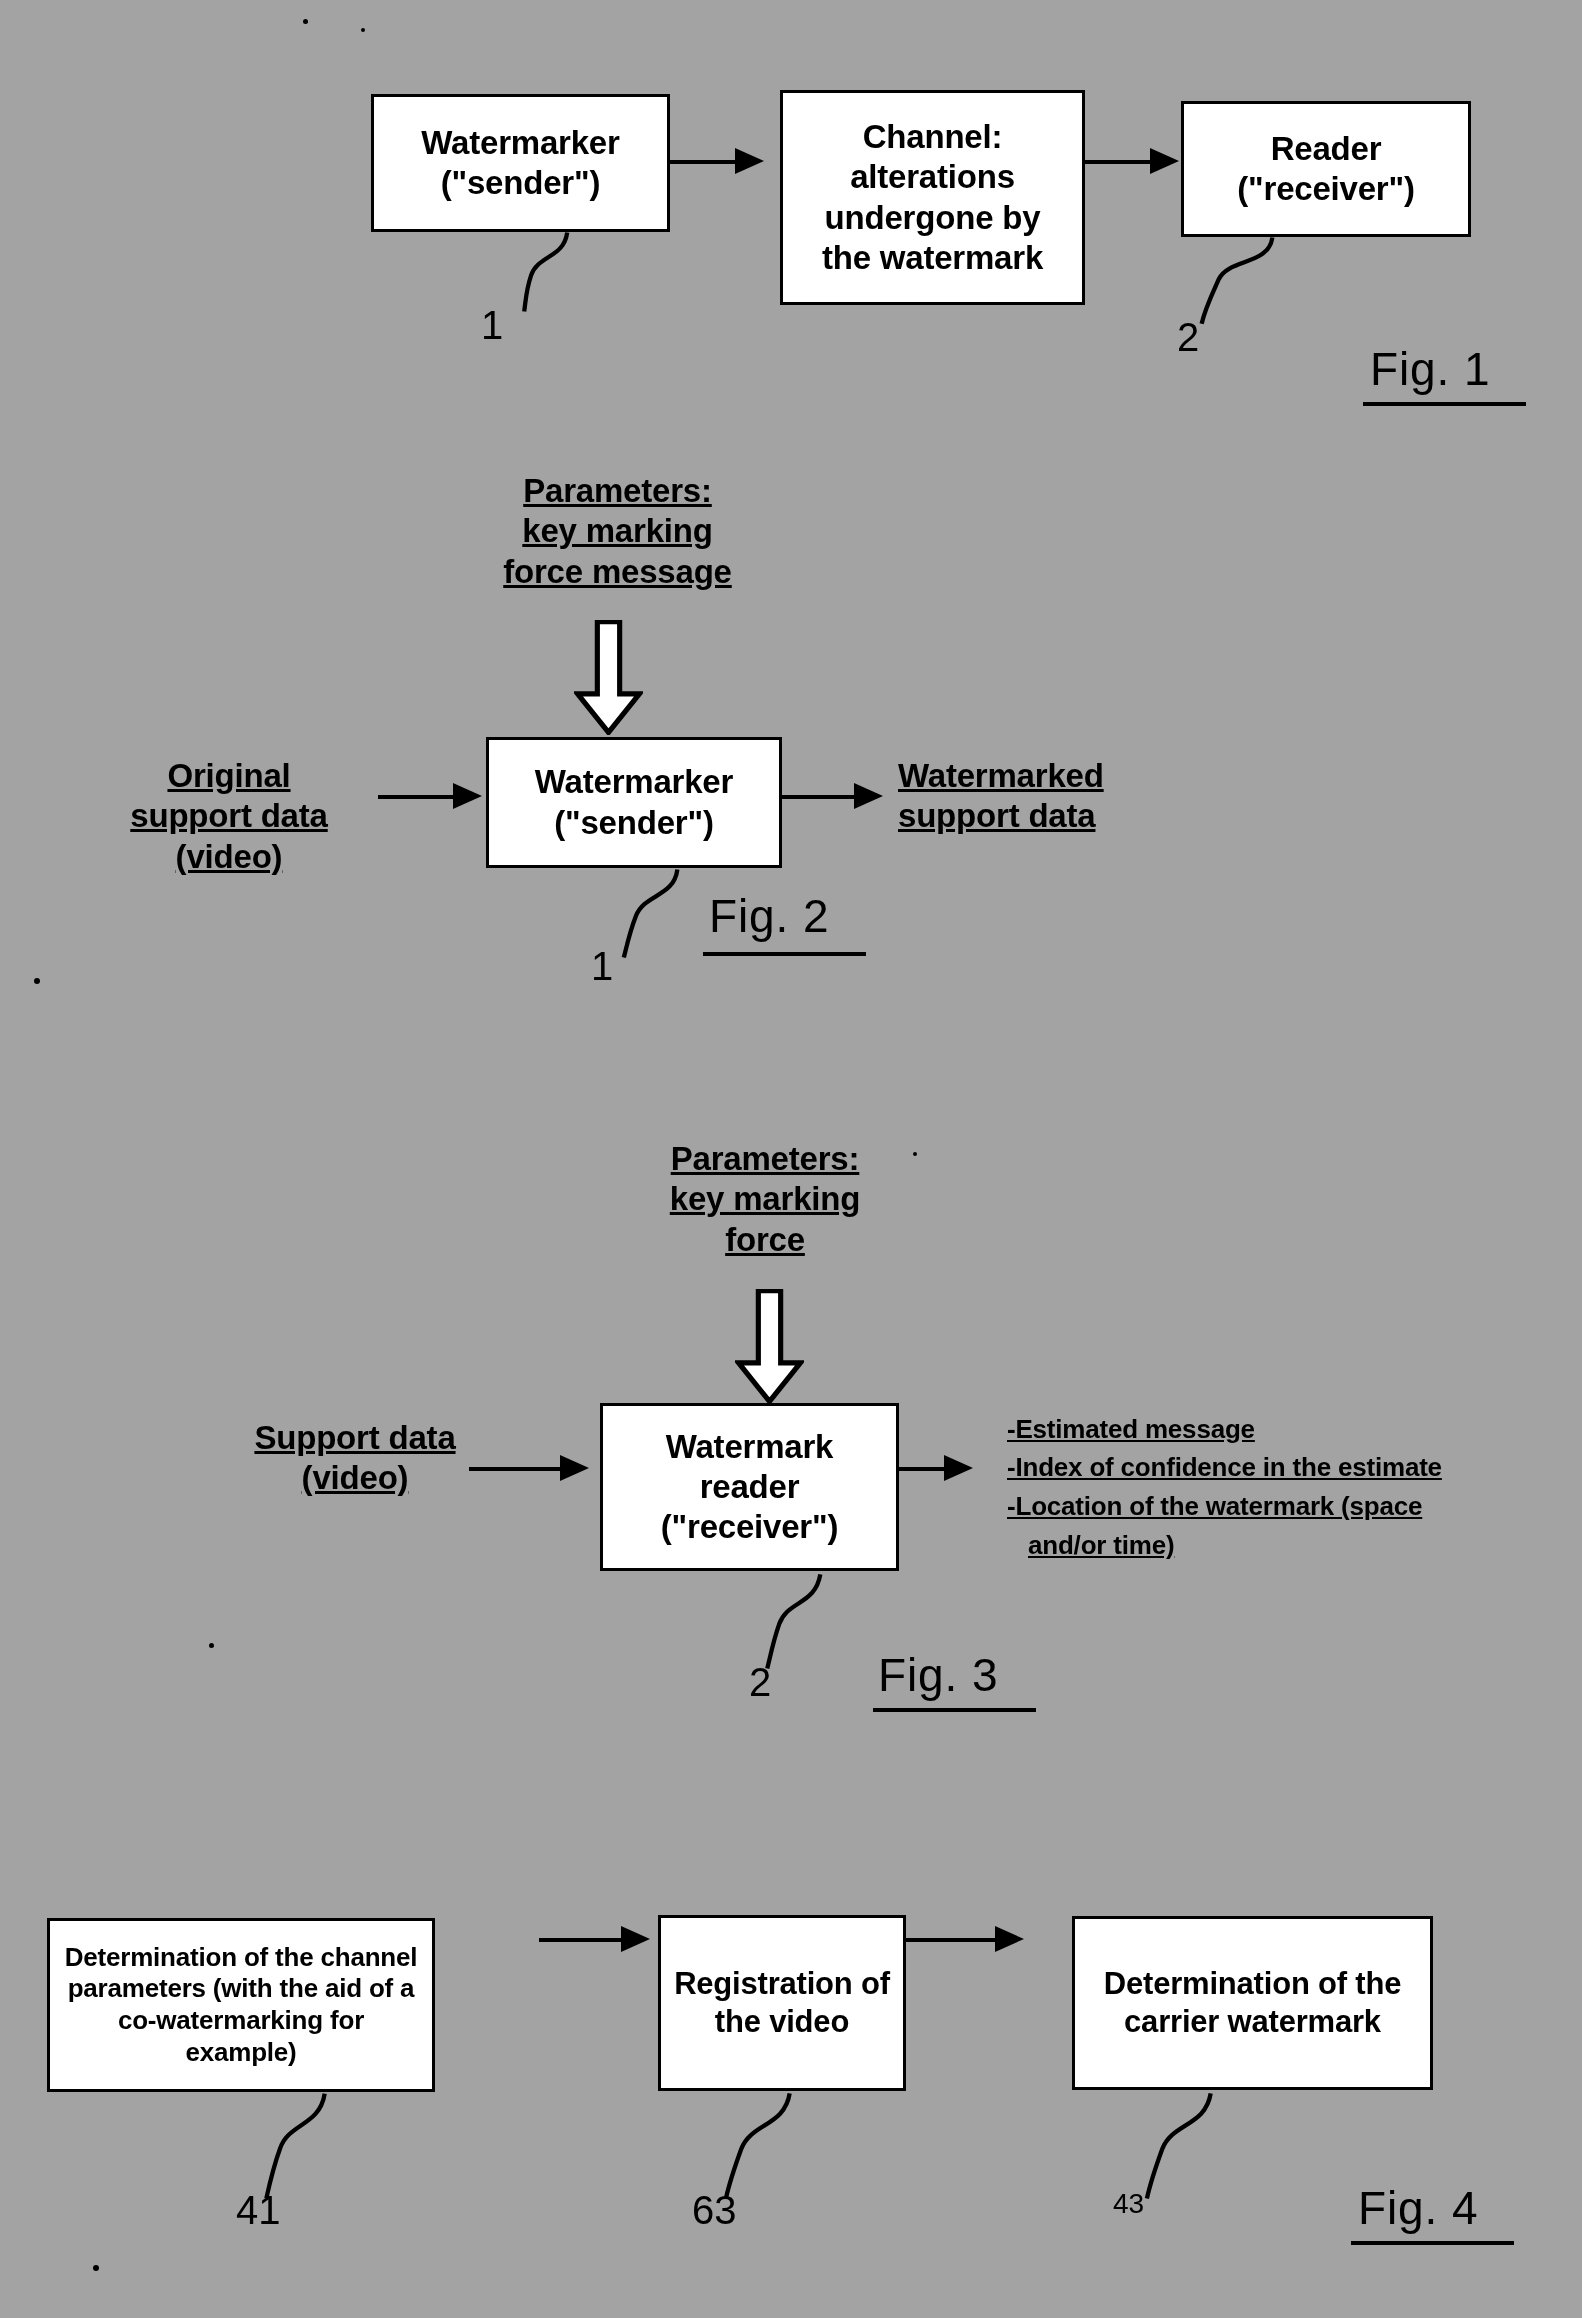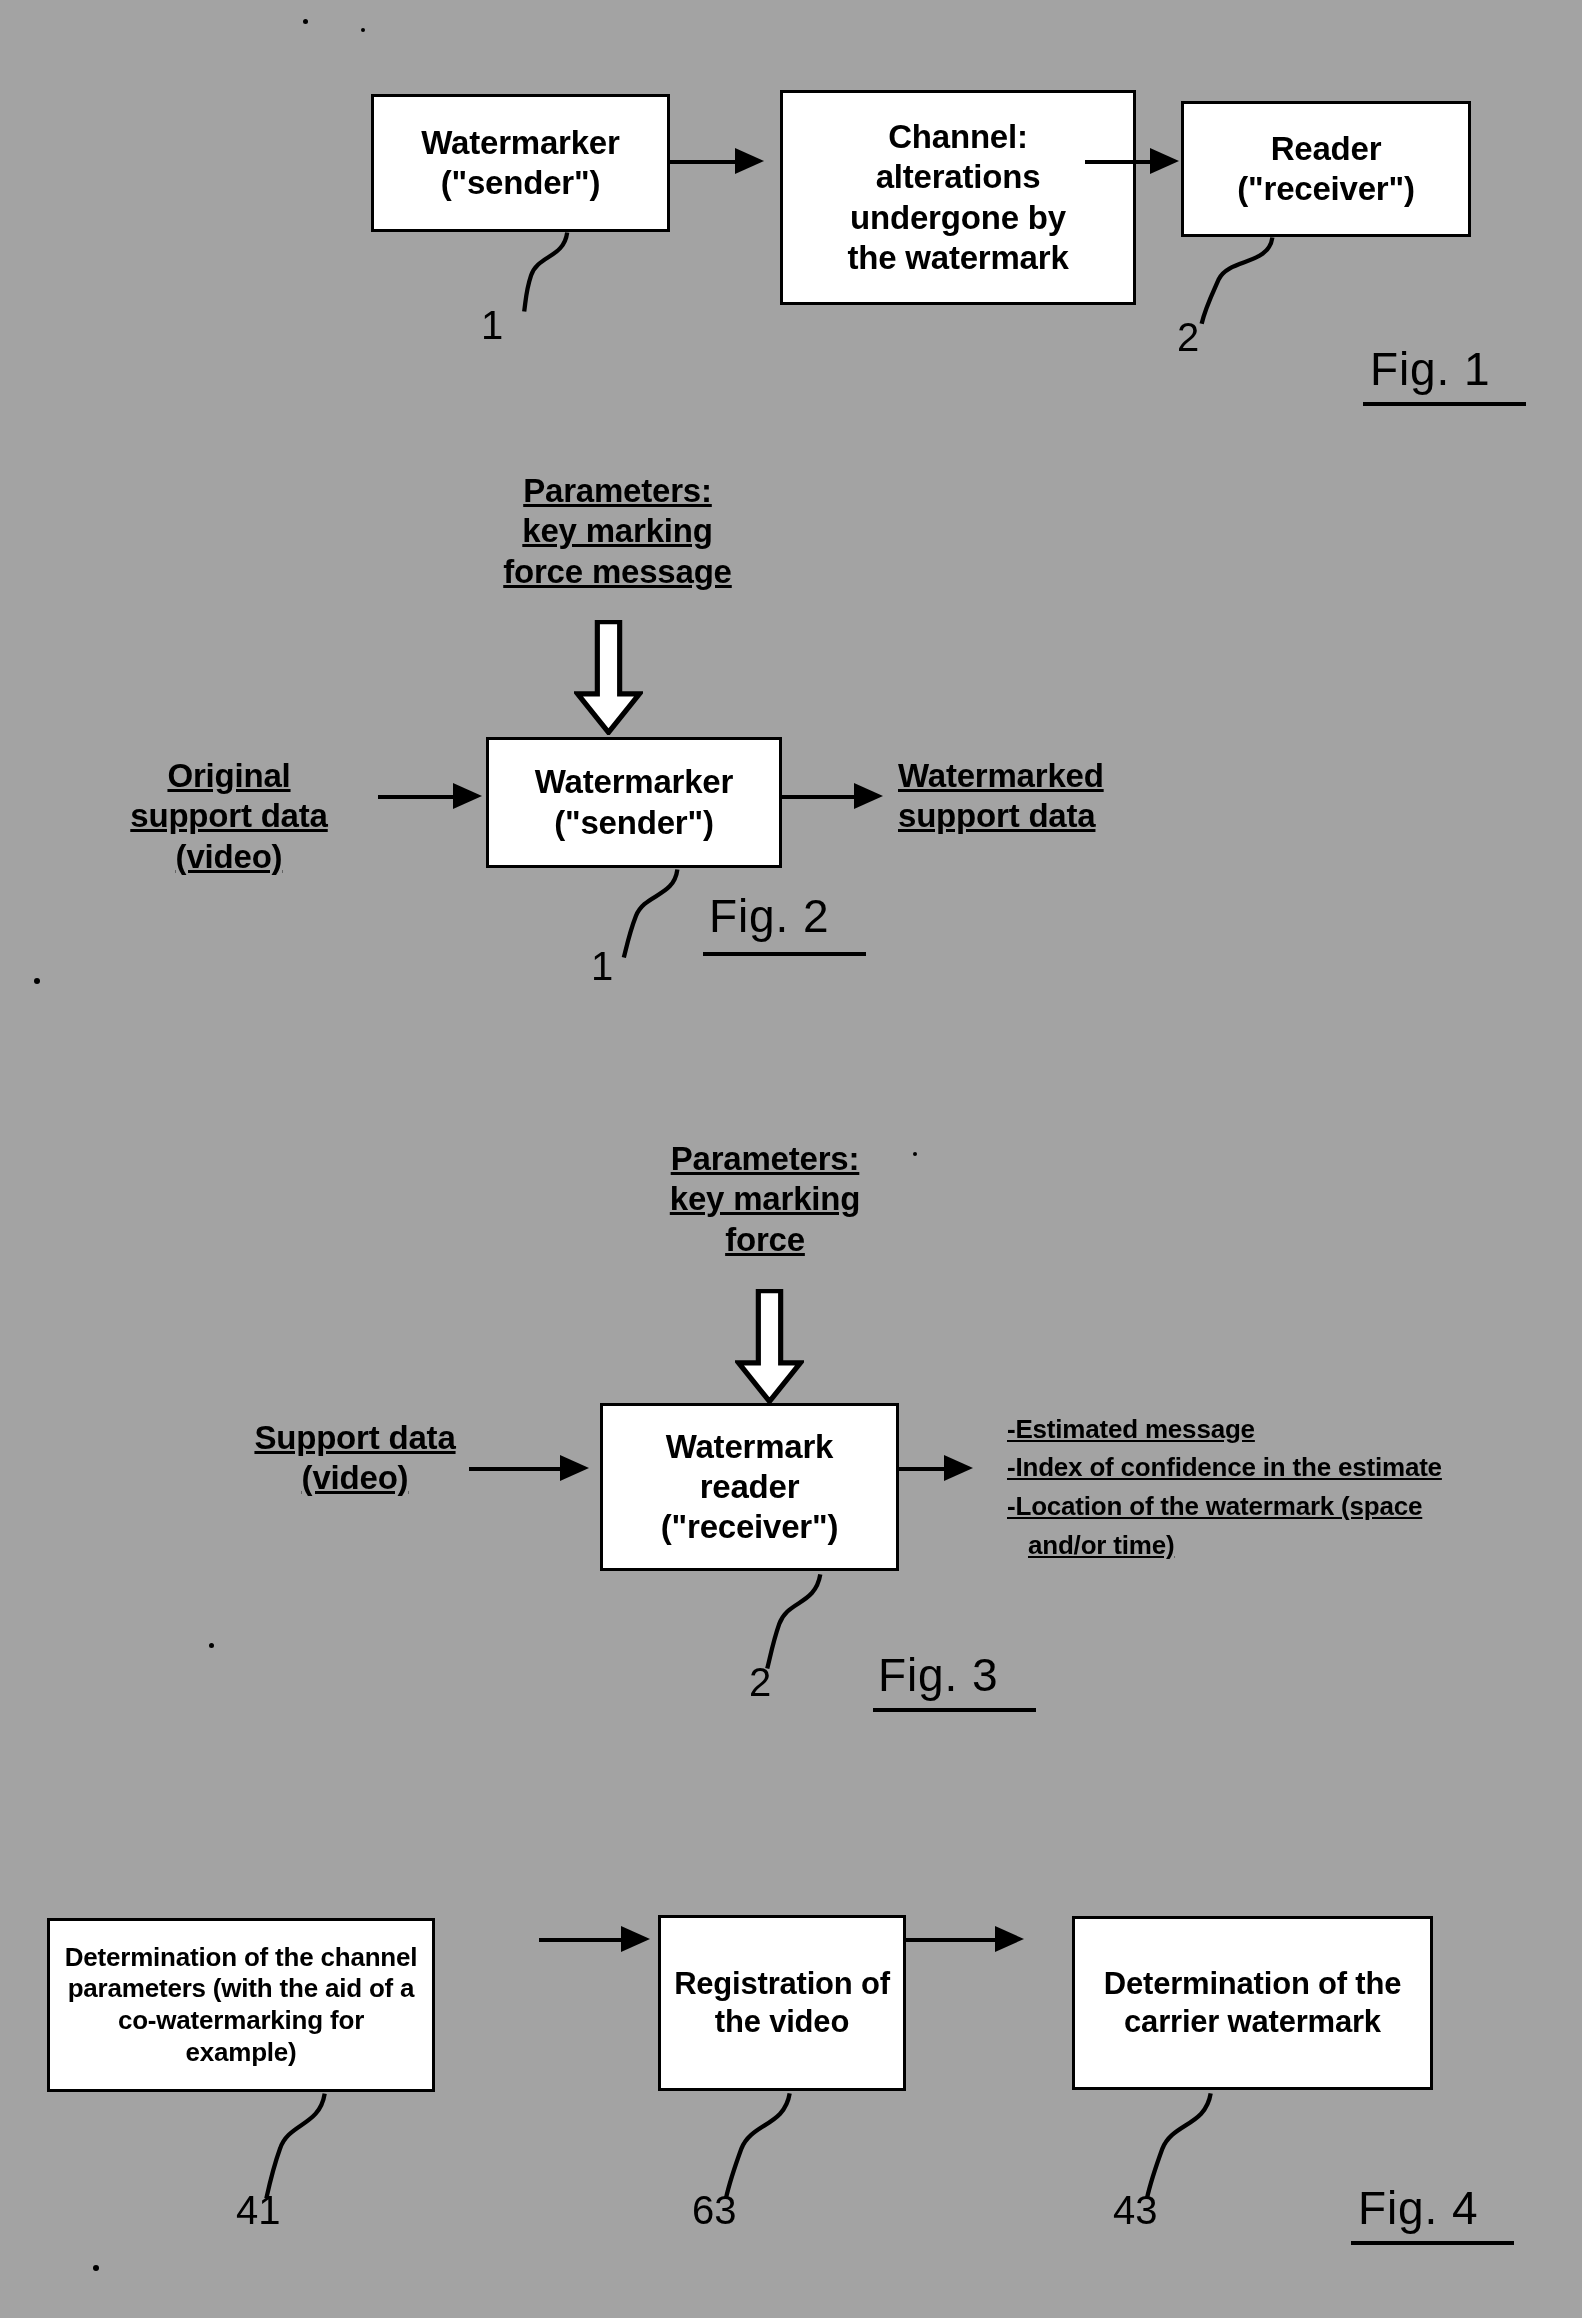--- a/index.html
+++ b/index.html
@@ -98,21 +98,21 @@
   <div class="speck" style="left:209px;top:1643px;width:5.2px;height:5.2px;"></div>
   <div class="speck" style="left:93px;top:2265px;width:6px;height:6px;"></div>
   <div class="speck" style="left:913px;top:1152px;width:4.3px;height:4.3px;"></div>
 
   <div class="box" style="left: 371px; top: 94px; width: 299px; height: 138px; font-size: 33px; white-space: pre-line;">Watermarker
 ("sender")</div>
 
   <div class="arrow-h" style="left:670px;top:160px;width:82px;"></div>
   <div class="arrow-head" style="left:735px;top:148px;"></div>
 
-  <div class="box" style="left: 780px; top: 90px; width: 356px; height: 215px; font-size: 33px; white-space: pre-line;">Channel:
+  <div class="box" style="left: 780px; top: 90px; width: 305px; height: 215px; font-size: 33px; white-space: pre-line;">Channel:
 alterations
 undergone by
 the watermark</div>
 
   <div class="arrow-h" style="left:1085px;top:160px;width:83px;"></div>
   <div class="arrow-head" style="left:1150px;top:148px;"></div>
 
   <div class="box" style="left: 1181px; top: 101px; width: 290px; height: 136px; font-size: 33px; white-space: pre-line;">Reader
 ("receiver")</div>
 
@@ -217,19 +217,19 @@
   <div class="refnum" style="left:236px;top:2188px;font-size:40px;">41</div>
 
   <svg class="leader" style="left:688px;top:2090px;width:112px;height:112px;" viewBox="0 0 130 130">
     <path d="M118 4 C 112 42, 74 38, 62 68 C 54 90, 48 108, 44 126" fill="none" stroke="#000" stroke-width="5"></path>
   </svg>
   <div class="refnum" style="left:692px;top:2188px;font-size:40px;">63</div>
 
   <svg class="leader" style="left:1109px;top:2090px;width:112px;height:112px;" viewBox="0 0 130 130">
     <path d="M118 4 C 112 42, 74 38, 62 68 C 54 90, 48 108, 44 126" fill="none" stroke="#000" stroke-width="5"></path>
   </svg>
-  <div class="refnum" style="left:1113px;top:2188px;font-size:40px;text-align:center;">43</div>
+  <div class="refnum" style="left:1113px;top:2188px;font-size:28px;text-align:center;">43</div>
 
   <div class="figlabel" style="left:1358px;top:2181px;font-size:46px;">Fig. 4</div>
   <div class="figunderline" style="left:1351px;top:2241px;width:163px;"></div>
 
 </div>
 
 
 </body></html>

